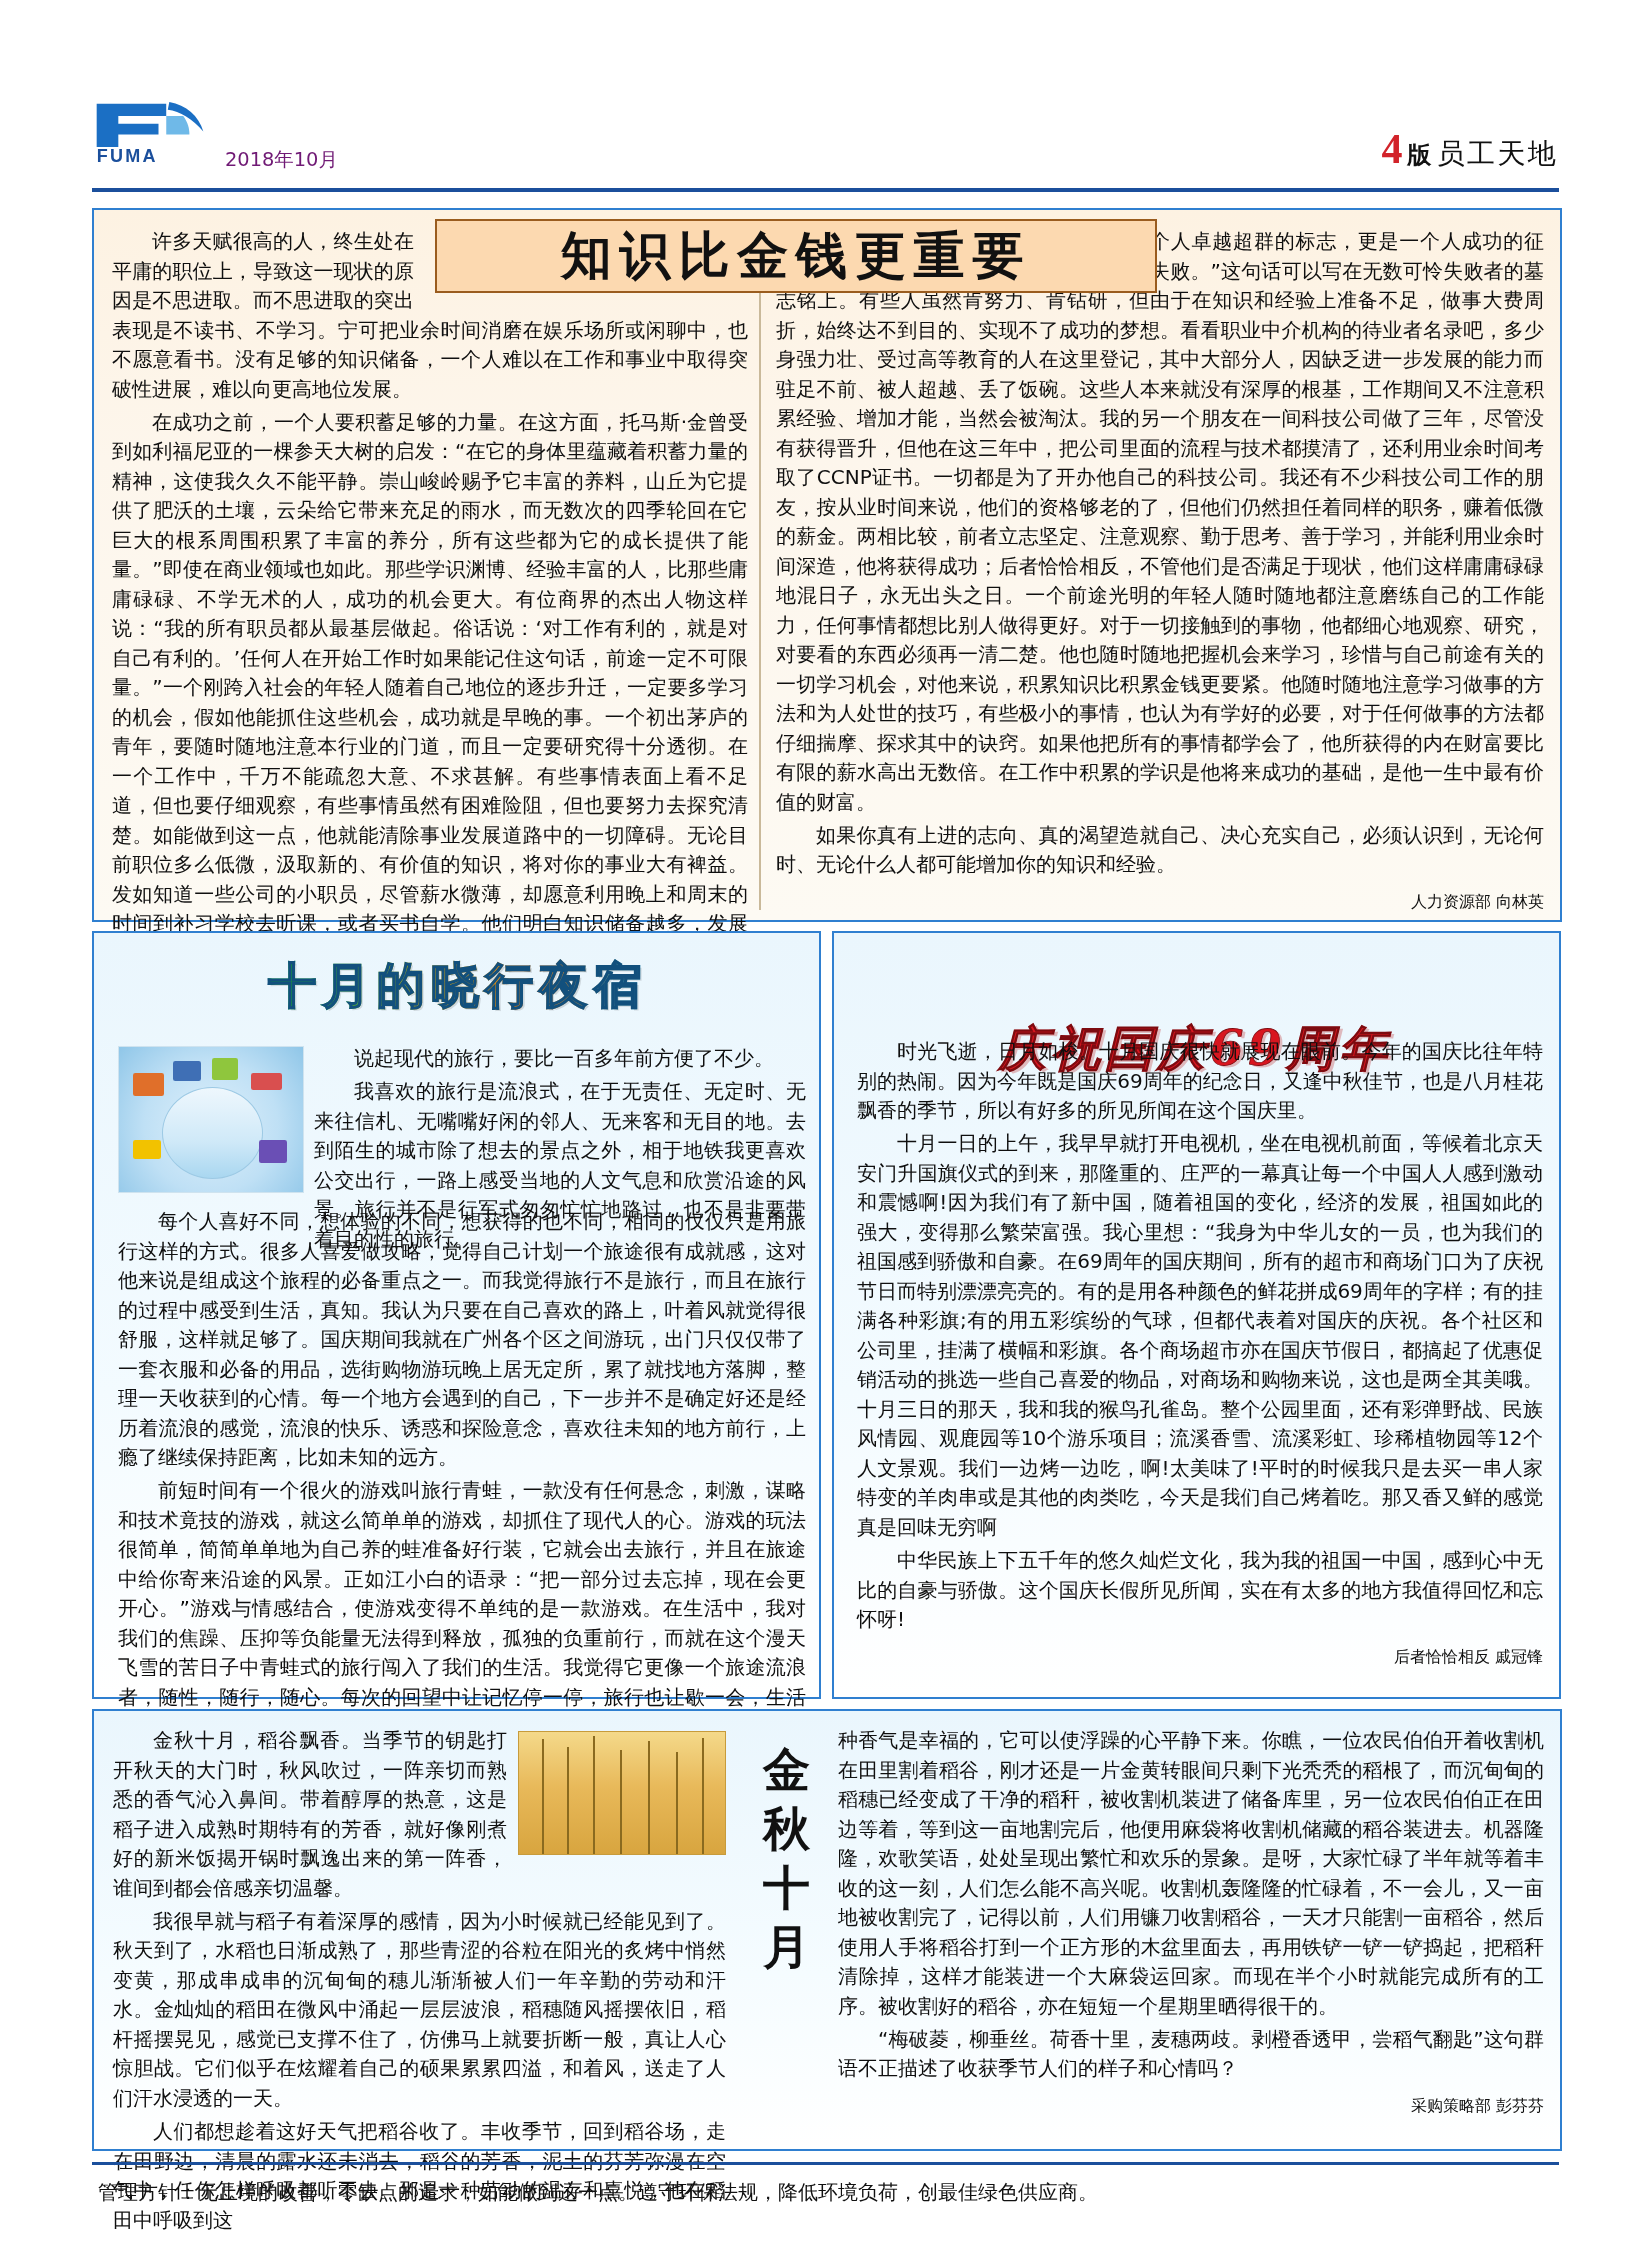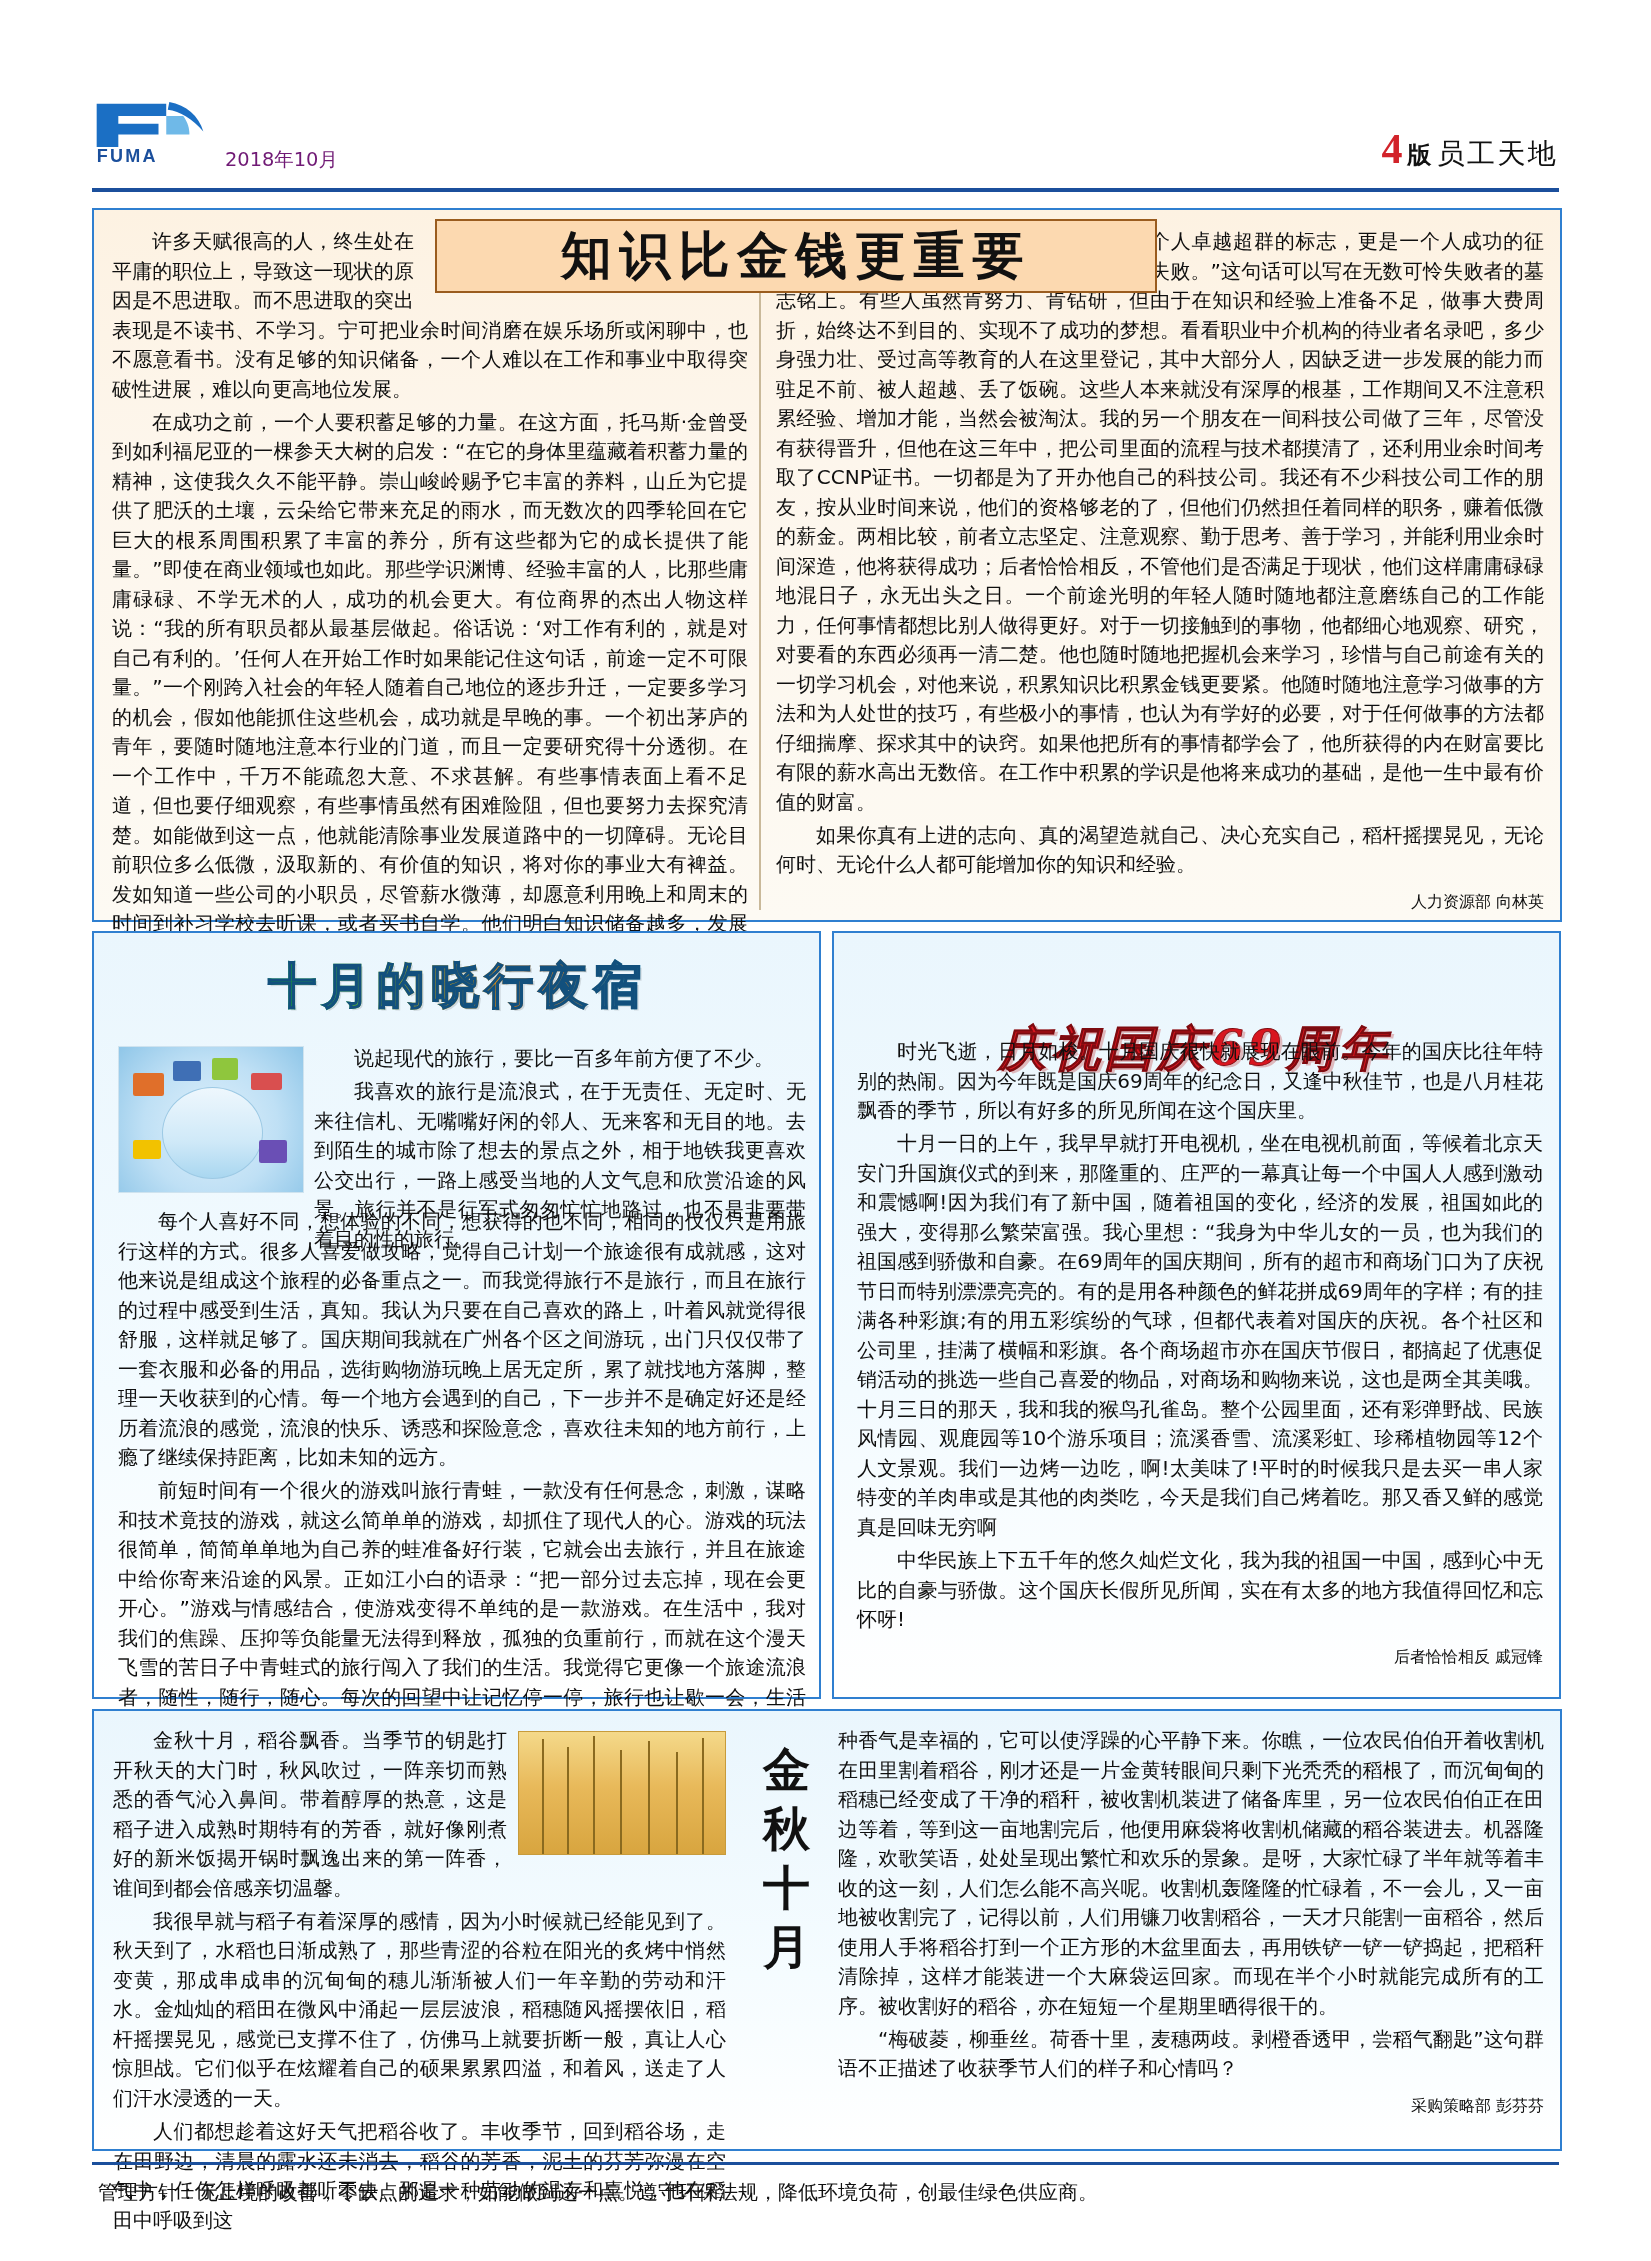--- a/index.html
+++ b/index.html
@@ -341,21 +341,21 @@
   <div class="a-col-left">
     <div class="spacer-head"></div>
     <p class="para">许多天赋很高的人，终生处在平庸的职位上，导致这一现状的原因是不思进取。而不思进取的突出表现是不读书、不学习。宁可把业余时间消磨在娱乐场所或闲聊中，也不愿意看书。没有足够的知识储备，一个人难以在工作和事业中取得突破性进展，难以向更高地位发展。</p>
     <p class="para">在成功之前，一个人要积蓄足够的力量。在这方面，托马斯·金曾受到如利福尼亚的一棵参天大树的启发：“在它的身体里蕴藏着积蓄力量的精神，这使我久久不能平静。崇山峻岭赐予它丰富的养料，山丘为它提供了肥沃的土壤，云朵给它带来充足的雨水，而无数次的四季轮回在它巨大的根系周围积累了丰富的养分，所有这些都为它的成长提供了能量。”即使在商业领域也如此。那些学识渊博、经验丰富的人，比那些庸庸碌碌、不学无术的人，成功的机会更大。有位商界的杰出人物这样说：“我的所有职员都从最基层做起。俗话说：‘对工作有利的，就是对自己有利的。’任何人在开始工作时如果能记住这句话，前途一定不可限量。”一个刚跨入社会的年轻人随着自己地位的逐步升迁，一定要多学习的机会，假如他能抓住这些机会，成功就是早晚的事。一个初出茅庐的青年，要随时随地注意本行业的门道，而且一定要研究得十分透彻。在一个工作中，千万不能疏忽大意、不求甚解。有些事情表面上看不足道，但也要仔细观察，有些事情虽然有困难险阻，但也要努力去探究清楚。如能做到这一点，他就能清除事业发展道路中的一切障碍。无论目前职位多么低微，汲取新的、有价值的知识，将对你的事业大有裨益。发如知道一些公司的小职员，尽管薪水微薄，却愿意利用晚上和周末的时间到补习学校去听课，或者买书自学。他们明白知识储备越多，发展潜力就越大。我认识一个朋友，他把工作用的工具书带在家时间随身携带着书籍、随时阅读。一般人轻易浪费的零碎时间，他都用来学习。结果，他对于历史、文学和科学的知识，要比许多人丰富得多。我相信他的付出会有回报。从这个朋友怎样利用零碎时间就可以预见他的前</p>
   </div>
 
   <div class="a-divider"></div>
 
   <div class="a-col-right">
     <p class="para noindent">途。自强不息、随时求进步的精神，是一个人卓越超群的标志，更是一个人成功的征兆。有一句格言说：“只因准备不足，导致失败。”这句话可以写在无数可怜失败者的墓志铭上。有些人虽然肯努力、肯钻研，但由于在知识和经验上准备不足，做事大费周折，始终达不到目的、实现不了成功的梦想。看看职业中介机构的待业者名录吧，多少身强力壮、受过高等教育的人在这里登记，其中大部分人，因缺乏进一步发展的能力而驻足不前、被人超越、丢了饭碗。这些人本来就没有深厚的根基，工作期间又不注意积累经验、增加才能，当然会被淘汰。我的另一个朋友在一间科技公司做了三年，尽管没有获得晋升，但他在这三年中，把公司里面的流程与技术都摸清了，还利用业余时间考取了CCNP证书。一切都是为了开办他自己的科技公司。我还有不少科技公司工作的朋友，按从业时间来说，他们的资格够老的了，但他们仍然担任着同样的职务，赚着低微的薪金。两相比较，前者立志坚定、注意观察、勤于思考、善于学习，并能利用业余时间深造，他将获得成功；后者恰恰相反，不管他们是否满足于现状，他们这样庸庸碌碌地混日子，永无出头之日。一个前途光明的年轻人随时随地都注意磨练自己的工作能力，任何事情都想比别人做得更好。对于一切接触到的事物，他都细心地观察、研究，对要看的东西必须再一清二楚。他也随时随地把握机会来学习，珍惜与自己前途有关的一切学习机会，对他来说，积累知识比积累金钱更要紧。他随时随地注意学习做事的方法和为人处世的技巧，有些极小的事情，也认为有学好的必要，对于任何做事的方法都仔细揣摩、探求其中的诀窍。如果他把所有的事情都学会了，他所获得的内在财富要比有限的薪水高出无数倍。在工作中积累的学识是他将来成功的基础，是他一生中最有价值的财富。</p>
-    <p class="para">如果你真有上进的志向、真的渴望造就自己、决心充实自己，稻杆摇摆晃见，无论何时、无论什么人都可能增加你的知识和经验。</p>
+    <p class="para">如果你真有上进的志向、真的渴望造就自己、决心充实自己，必须认识到，无论何时、无论什么人都可能增加你的知识和经验。</p>
     <div class="byline">人力资源部 向林英</div>
   </div>
 
   <div class="headline-a">
     <span>知识比金钱更重要</span>
   </div>
 
   <div class="block block-b"></div>
   <div class="headline-b">
     <span>十月的晓行夜宿</span>

